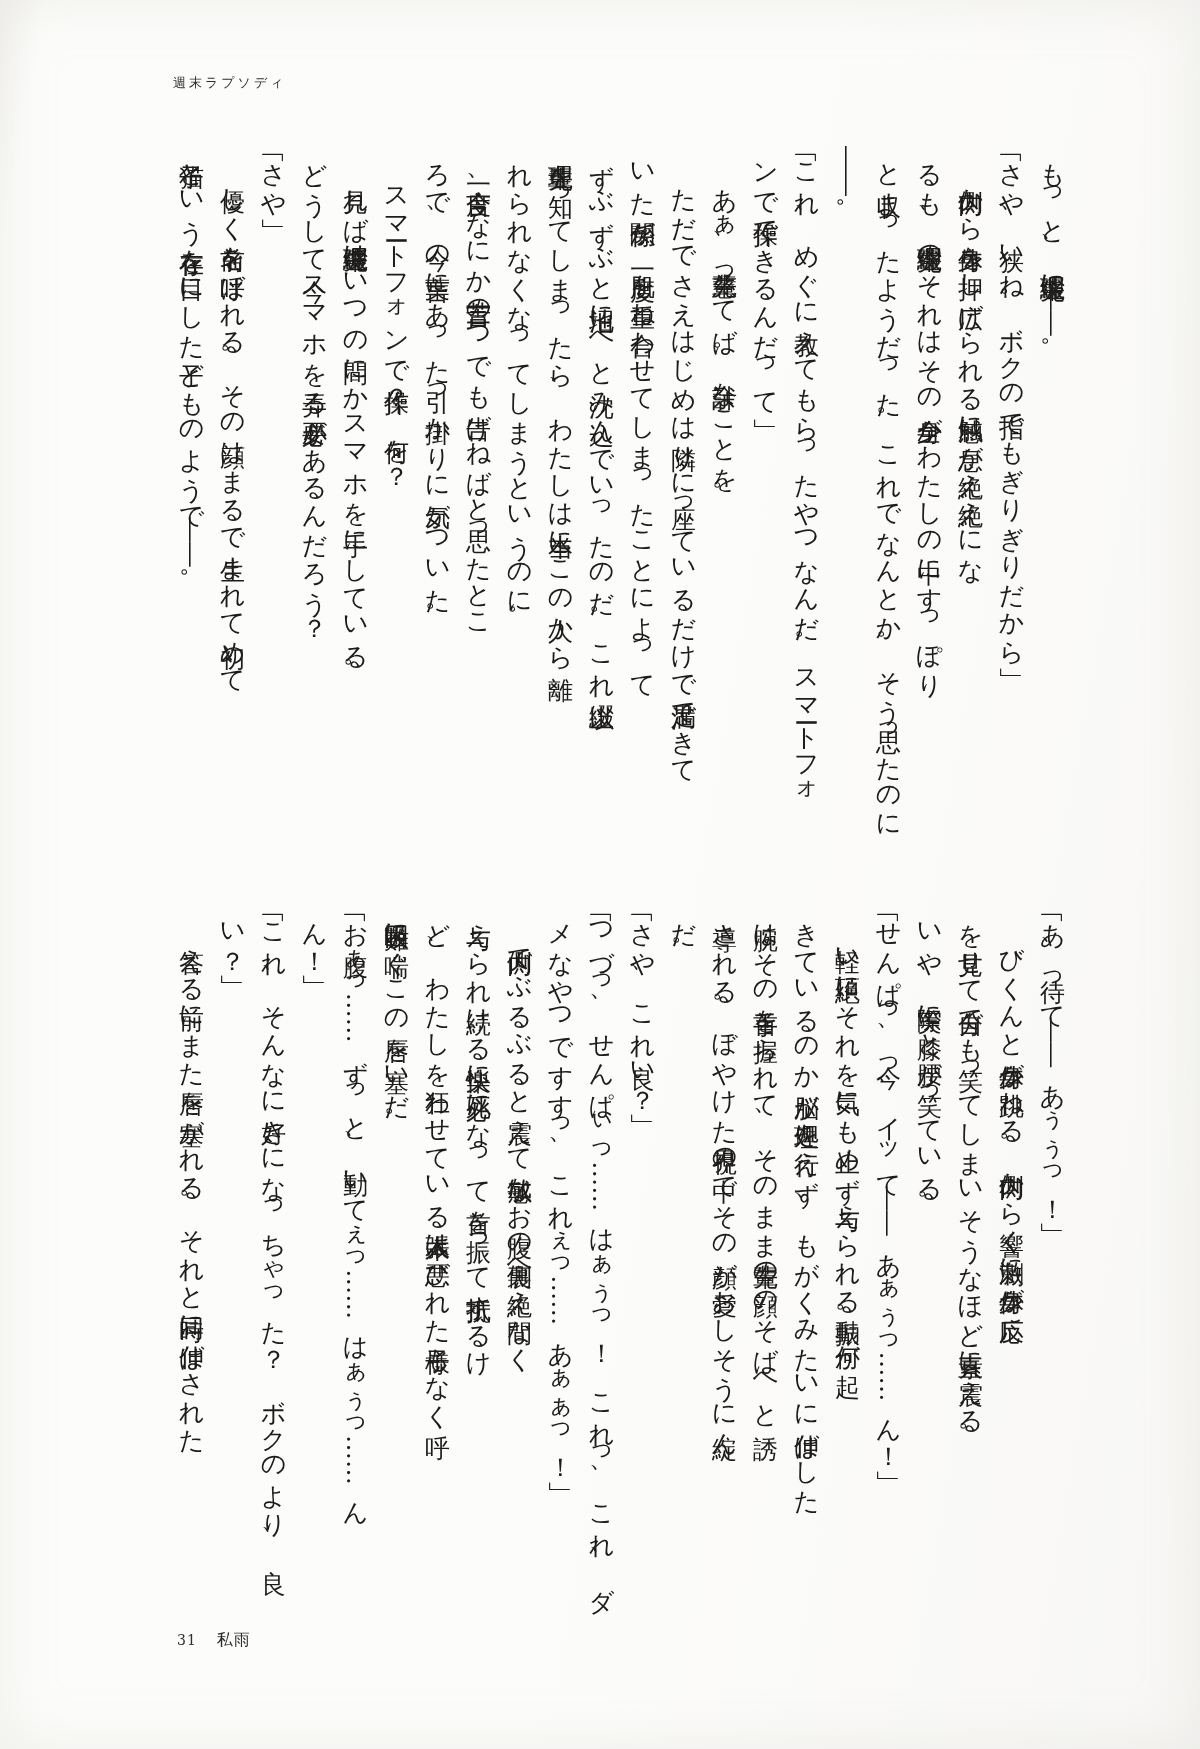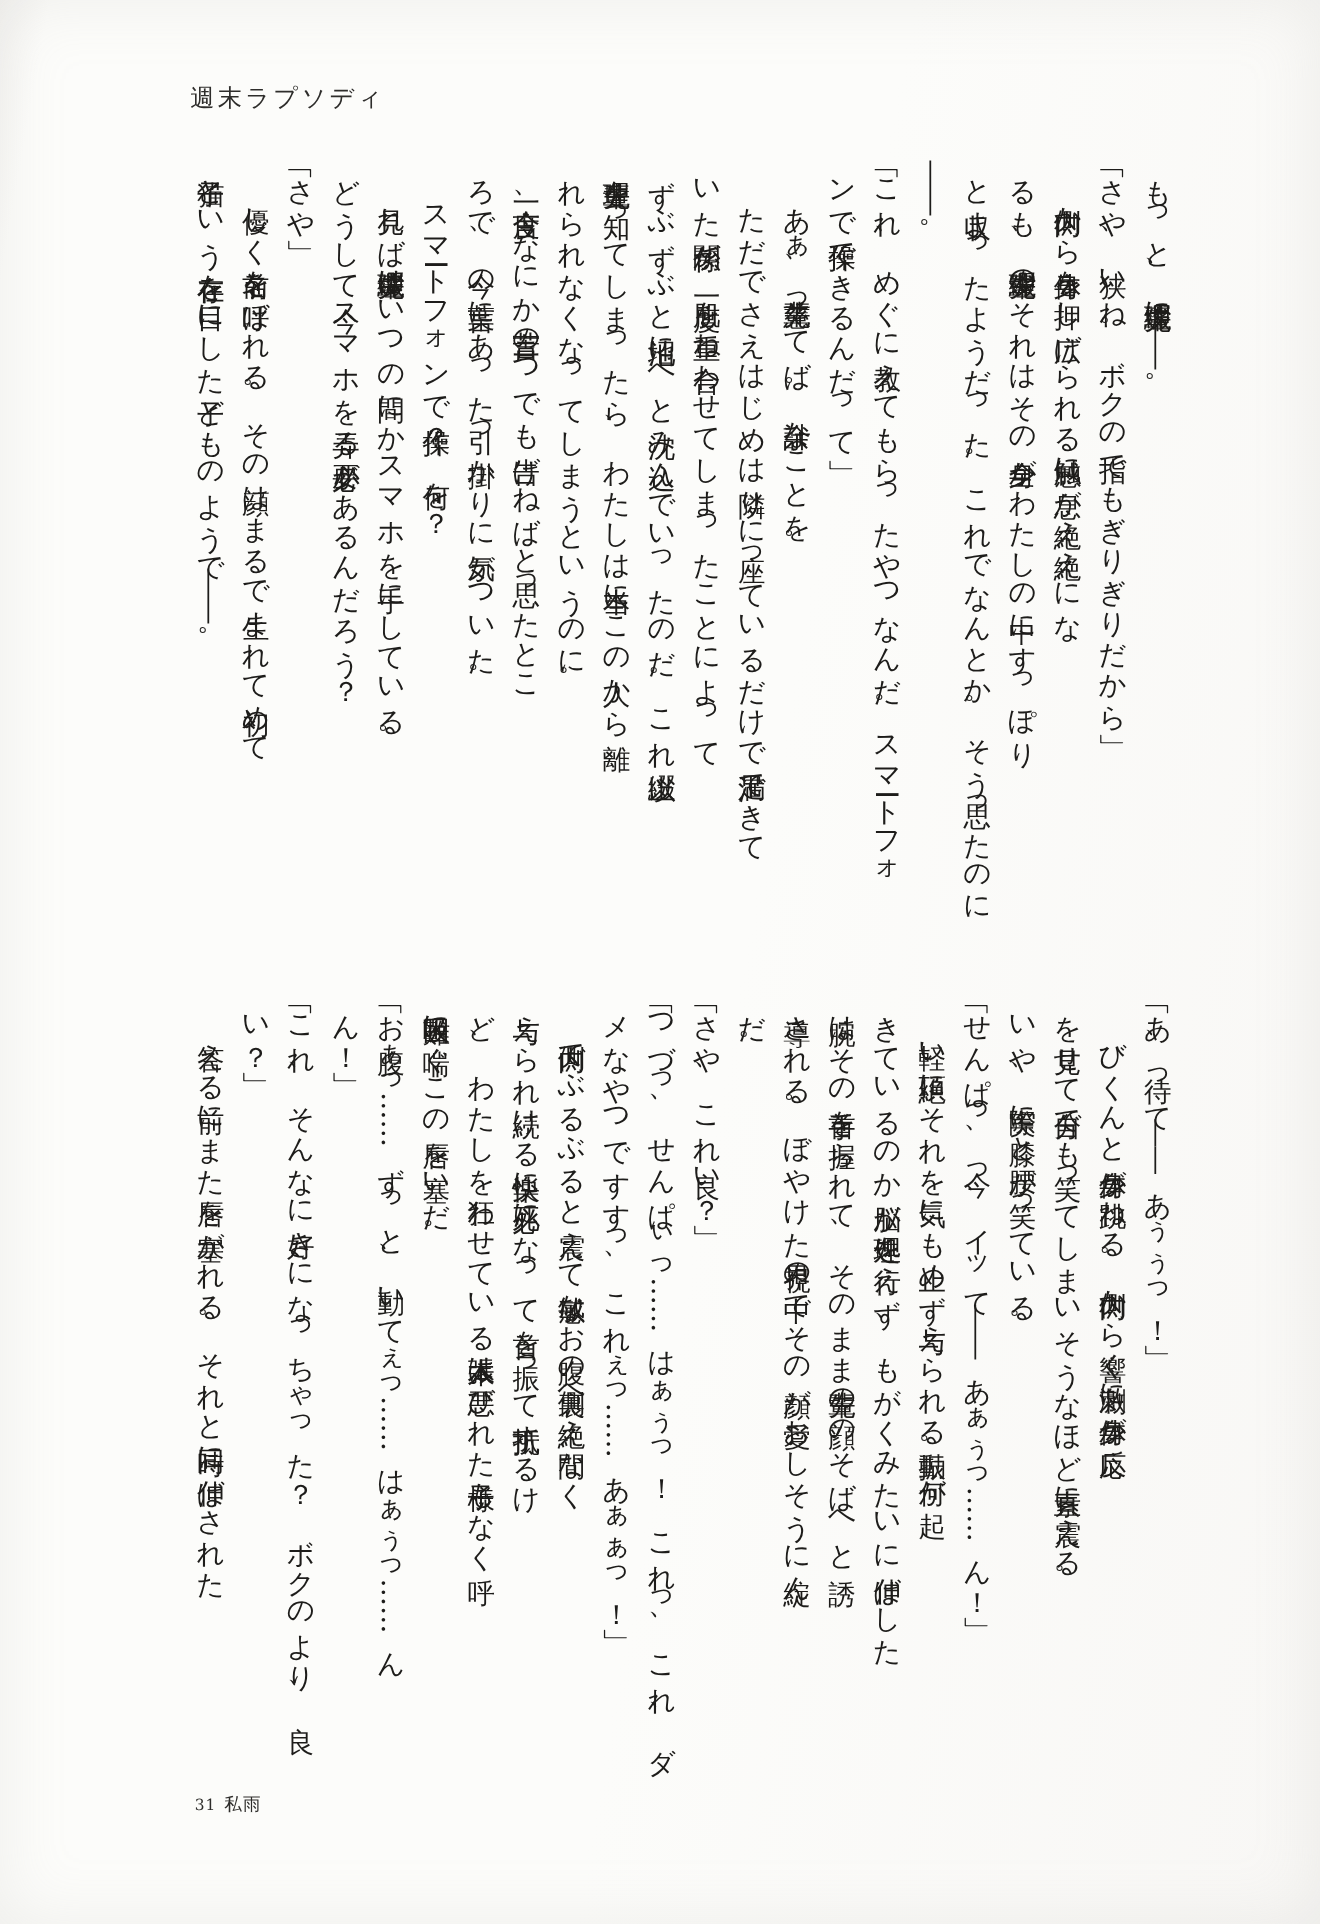--- a/index.html
+++ b/index.html
@@ -15,21 +15,21 @@
   .page {
     position: absolute;
     inset: 0;
     background: linear-gradient(100deg, #f5f4f2 0%, #fcfcfa 3%, #fcfcfa 55%, #f8f7f5 100%);
     box-shadow: inset 0 0 60px rgba(180,178,172,0.18);
   }
   .running-header {
     position: absolute;
     left: 173px;
     top: 74px;
-    font-size: 22px;
+    font-size: 13px;
     letter-spacing: 3px;
     color: #2e2d2b;
     text-align: right;
   }
   .text-block {
     position: absolute;
     right: 127px;
     writing-mode: vertical-rl;
     text-orientation: mixed;
   }
@@ -48,21 +48,21 @@
     left: 177px;
     top: 1630px;
     color: #2e2d2b;
   }
   .page-number {
     font-size: 14px;
     letter-spacing: 1px;
   }
   .footer-label {
     font-size: 16px;
-    margin-left: 7px;
+    margin-left: 20px;
     letter-spacing: 1px;
   }
 </style>
 </head>
 <body>
 
 <div class="page">
 
   <div class="running-header">週末ラプソディ</div>
 

